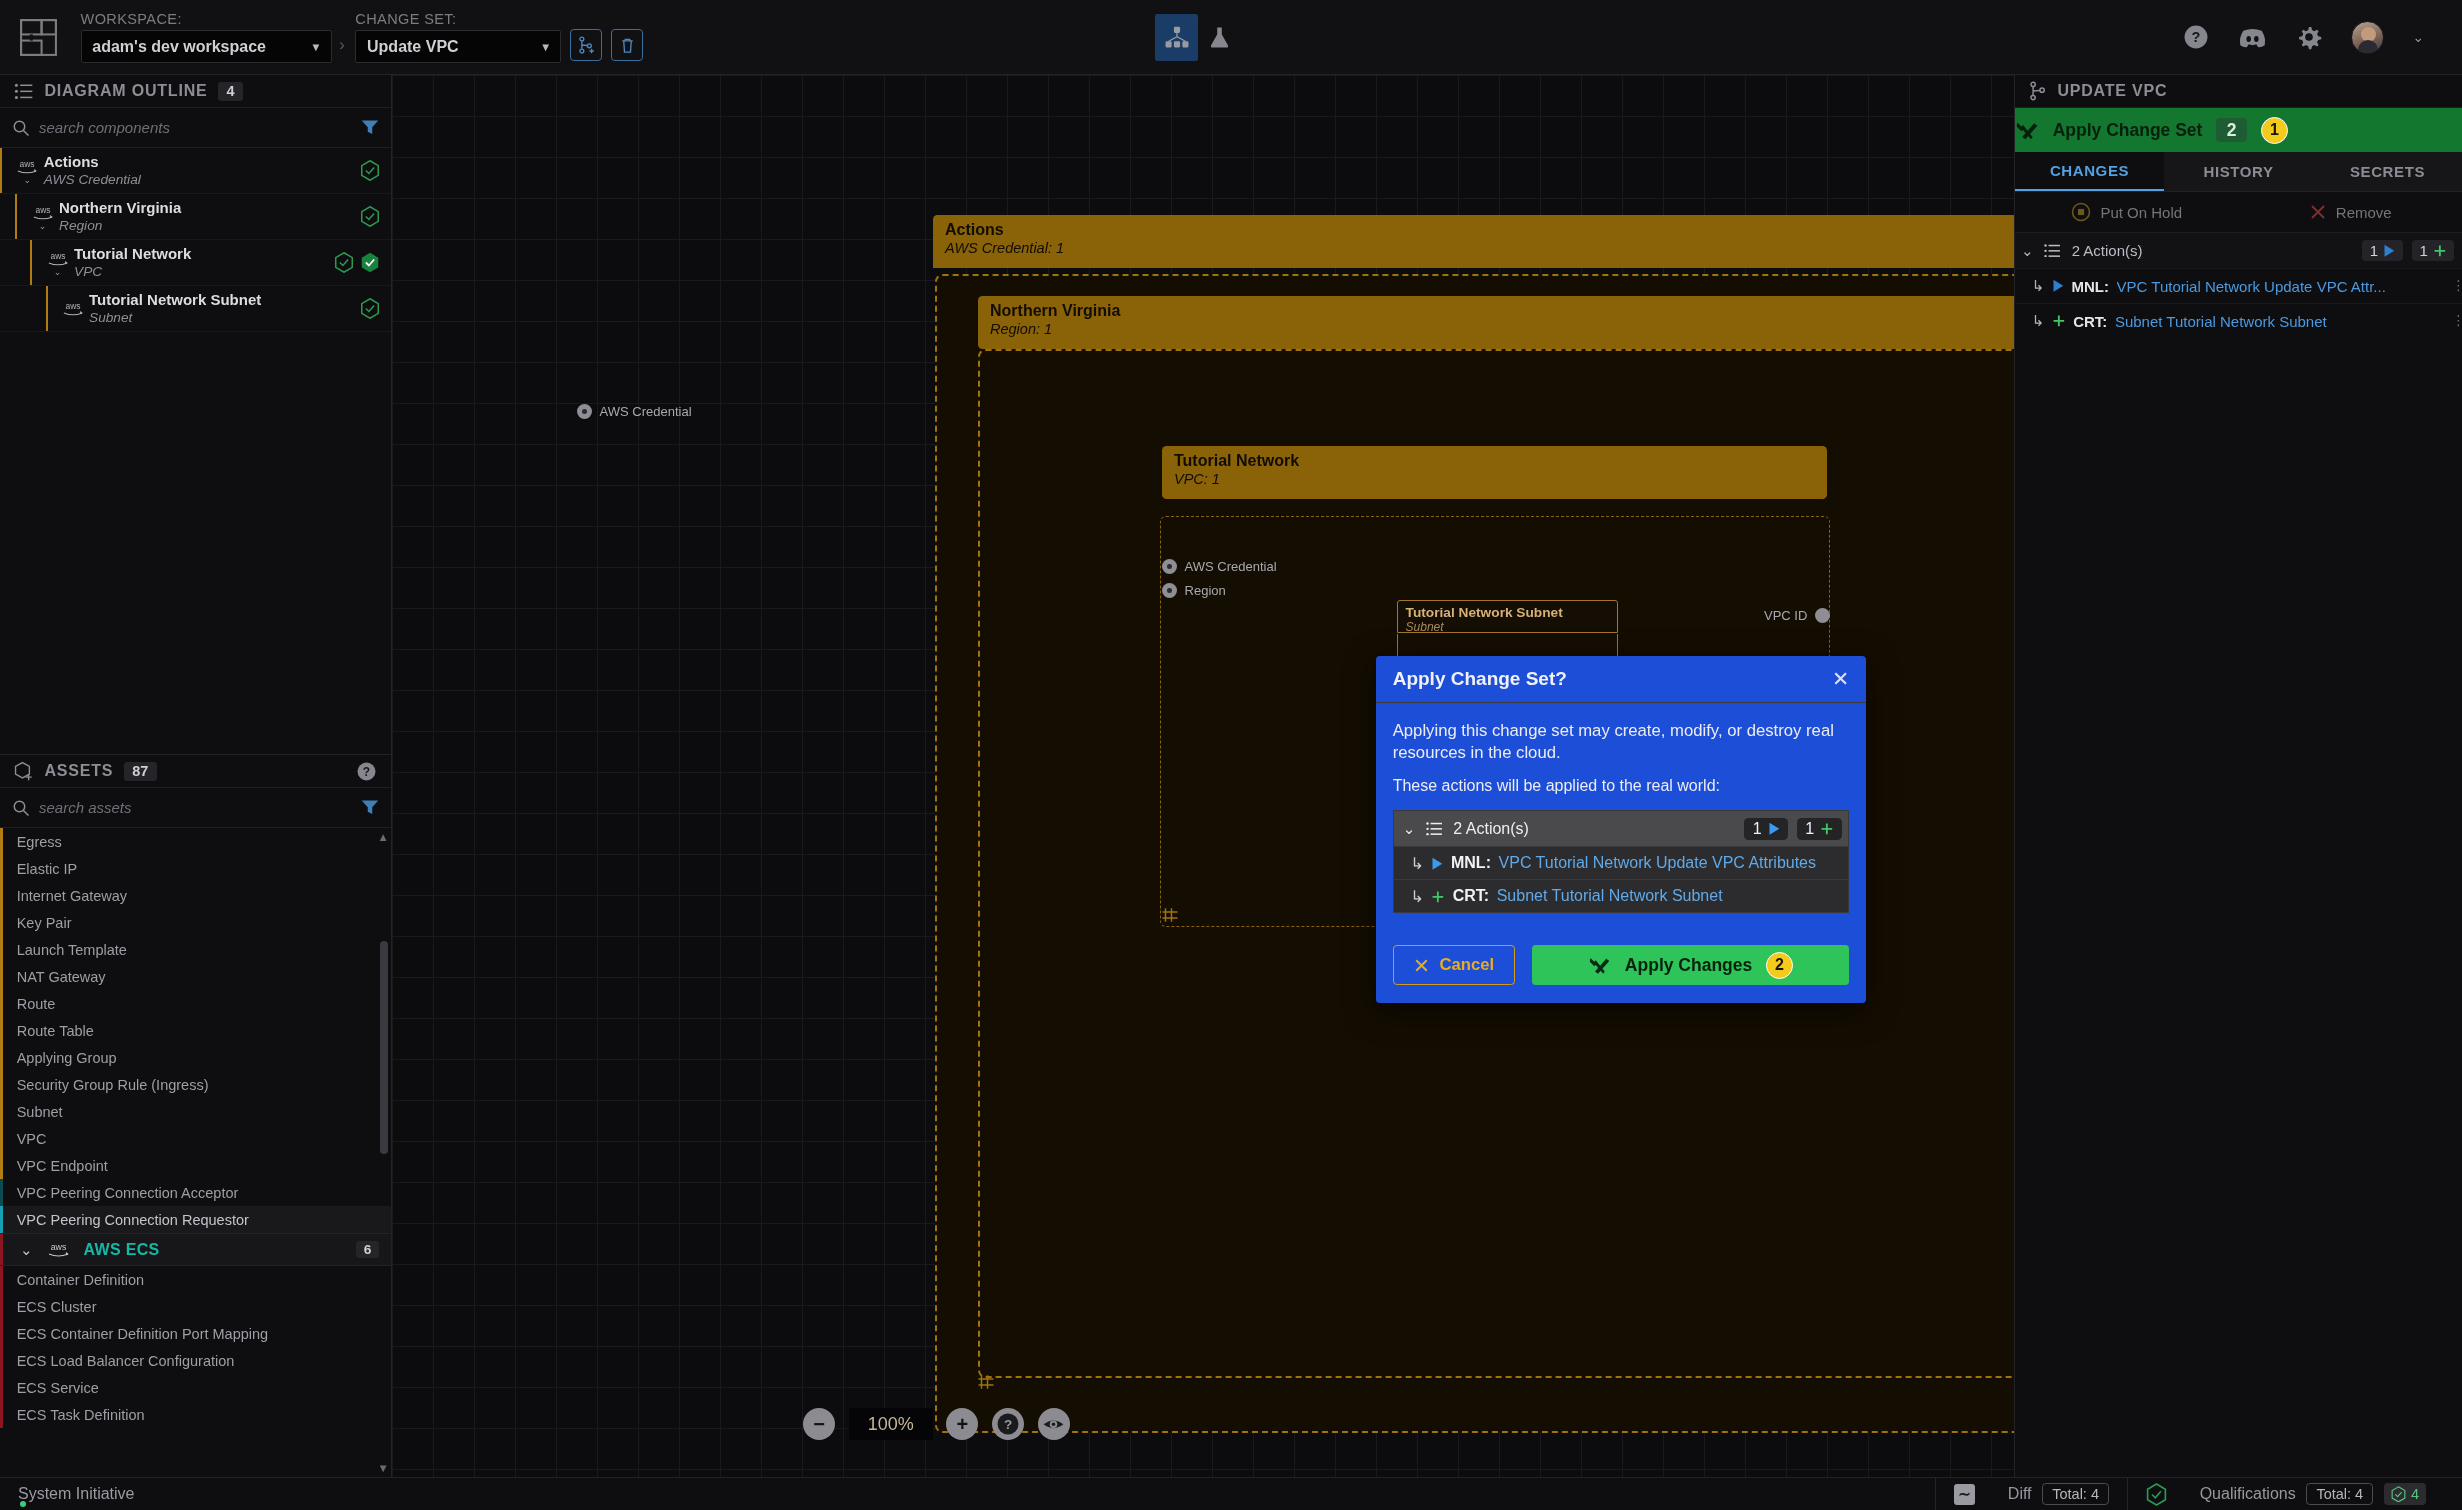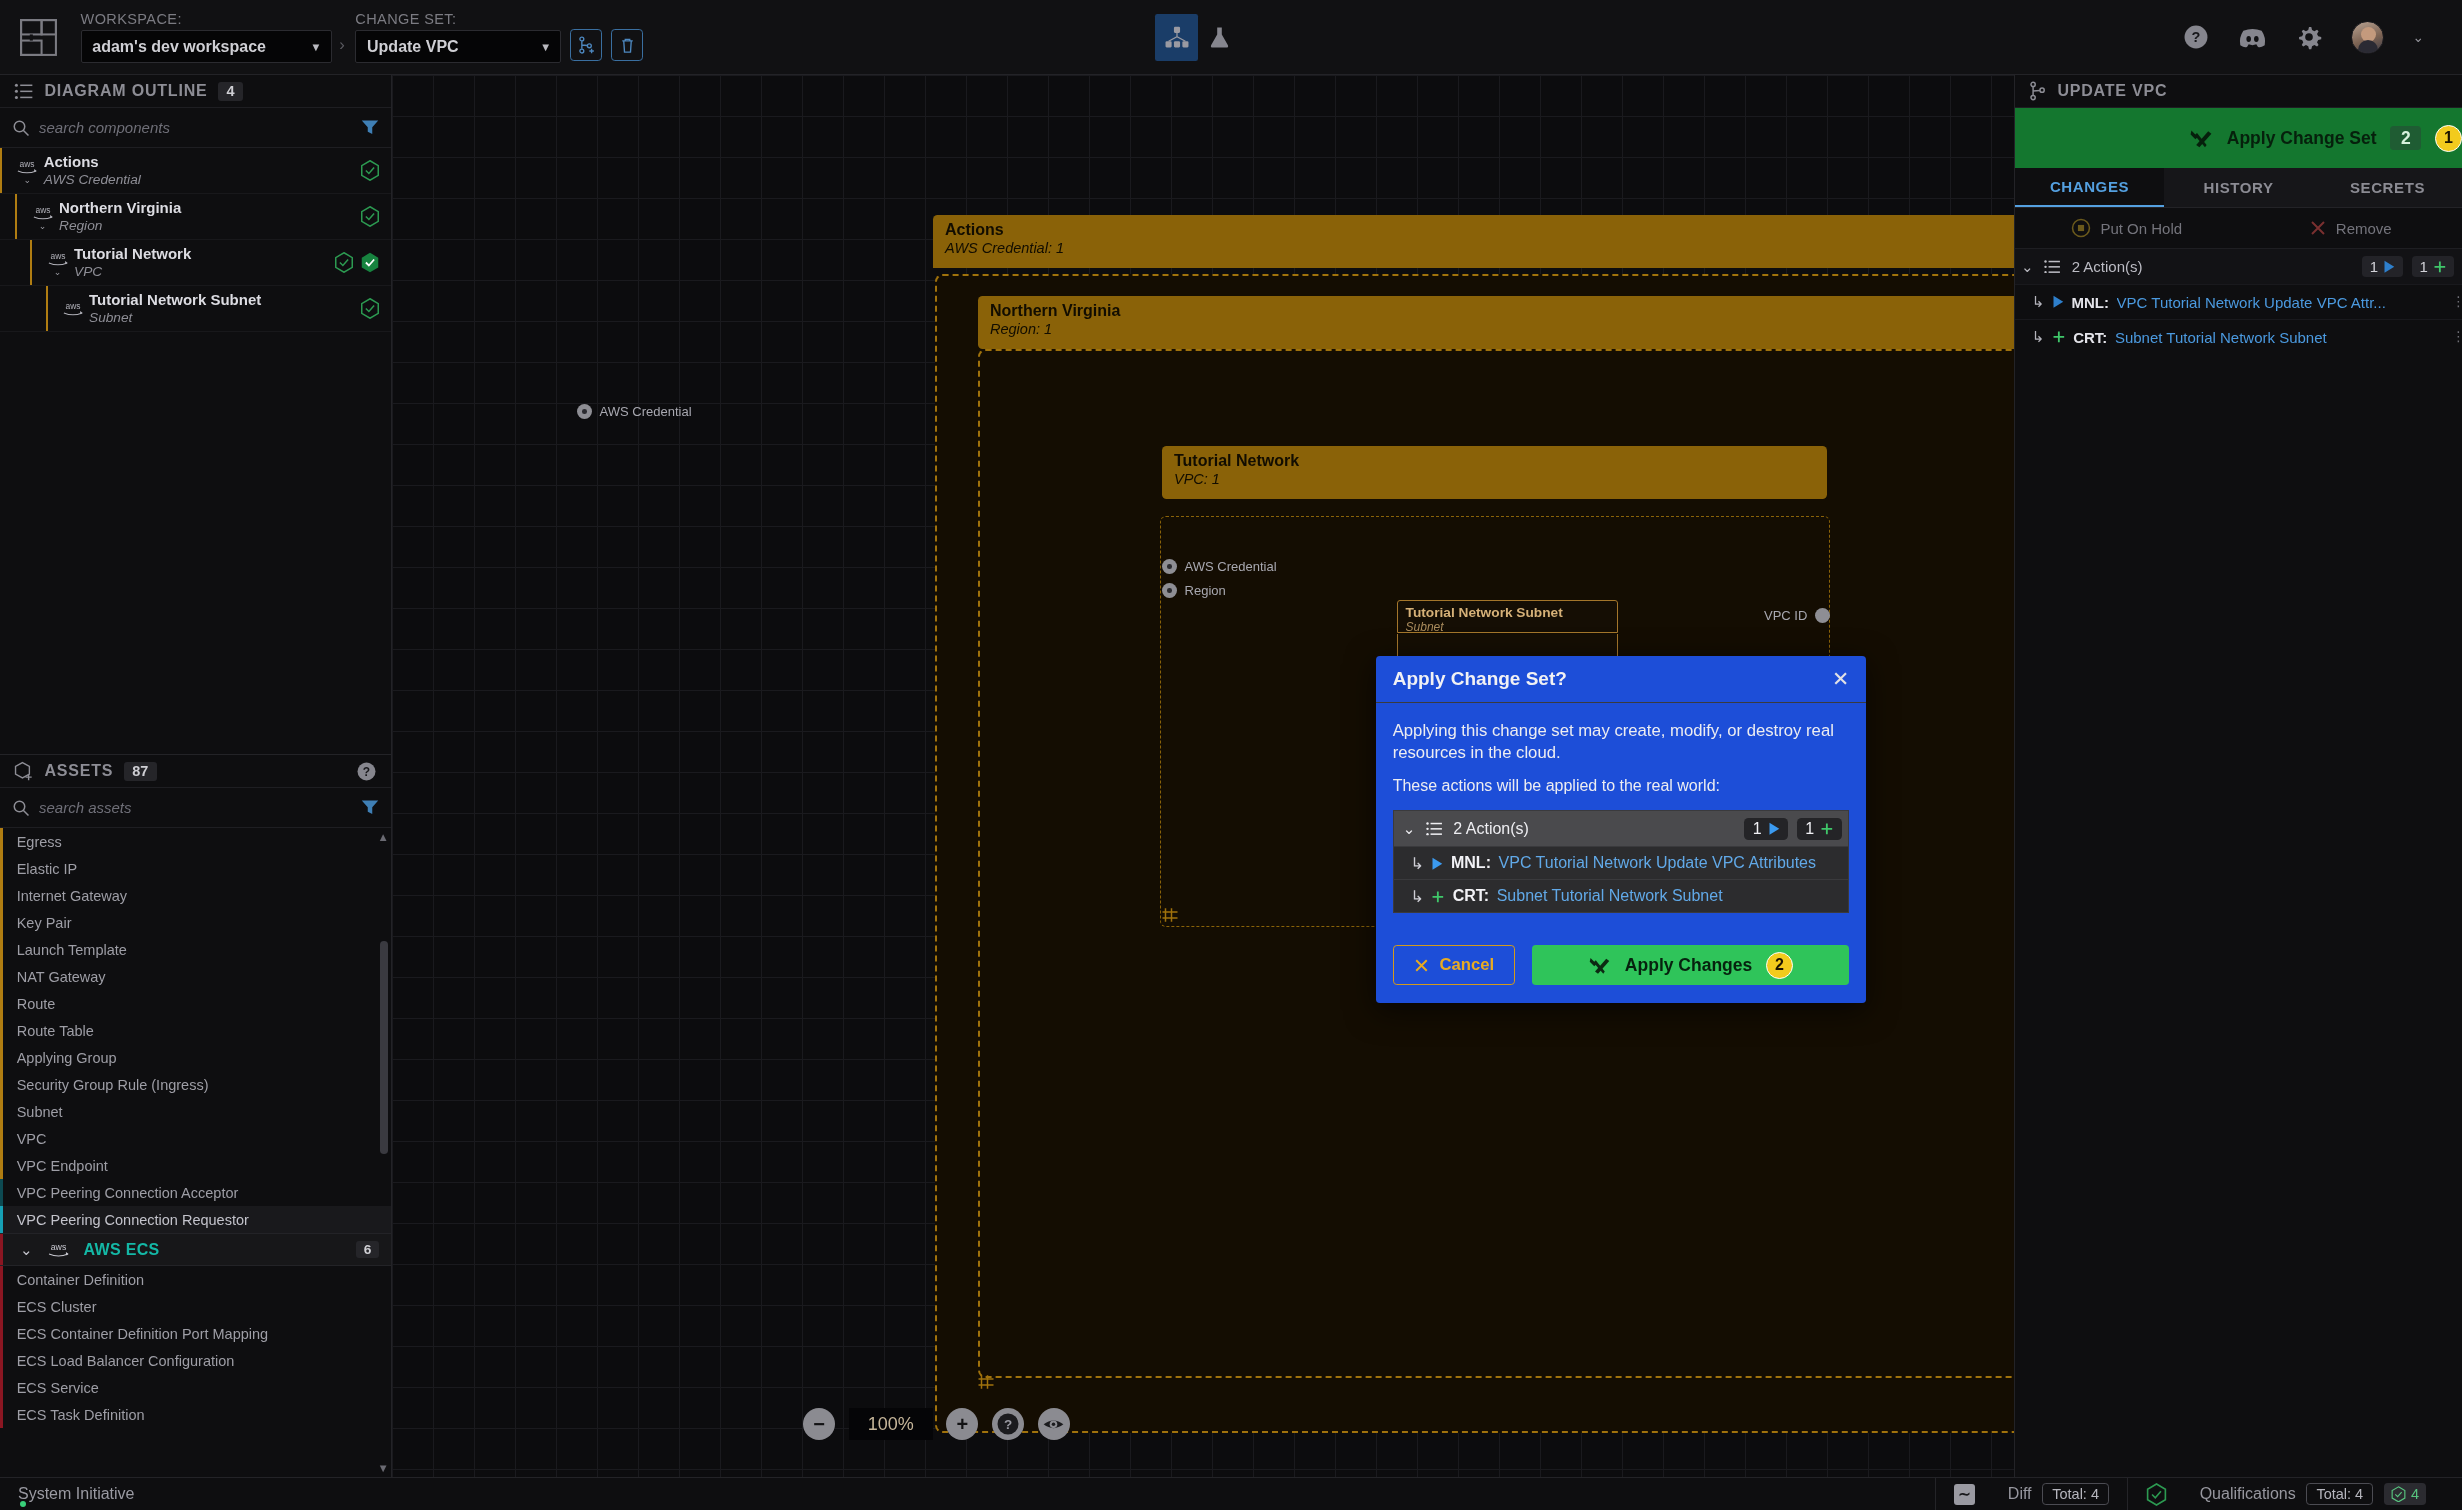--- a/index.html
+++ b/index.html
@@ -159,21 +159,21 @@
   }
   .zoom-val {
     background:#050507; color:#c6b69a; font-size:18px; padding: 5.3px 16.7px; min-width: 84px; text-align:center;
   }
 
   
   .right-panel { width: 448px; background:#0e0e10; border-left:0.8px solid #232327; display:flex; flex-direction:column; }
   .rp-head { height:33px; display:flex; align-items:center; gap:10.7px; padding:0 13.7px; border-bottom:0.8px solid #1e1e22; }
   .rp-head .title { font-size:16px; letter-spacing:0.8px; color:#8d8d95; font-weight:600;}
   .apply-bar {
-    height: 60px; background:#14772f; display:flex; align-items:center; justify-content:flex-end; gap:13.7px;
+    height: 44px; background:#14772f; display:flex; align-items:center; justify-content:flex-start; gap:13.7px;
     color:#06200c; font-size:17.5px; font-weight:600;
   }
   .apply-bar .sq-badge { background:#1f5c33; color:#d7f0dd; font-weight:bold; padding:1.5px 10.7px; border-radius:3.8px; font-size:17.5px;}
   .apply-bar .circ-badge {
     width:27px;height:27px;border-radius:50%;background:#f2cb1d;color:#1a1400;border:1.5px solid #fff;
     display:flex;align-items:center;justify-content:center;font-size:16px;font-weight:bold;
   }
   .tabs { display:flex; height:40px; border-bottom:0.8px solid #232327; }
   .tab { flex:1; display:flex; align-items:center; justify-content:center; font-size:15px; letter-spacing:0.6px; font-weight:bold; color:#8b8b93; }
   .tab.active { color:#54a0e0; border-bottom:2.3px solid #54a0e0; }

